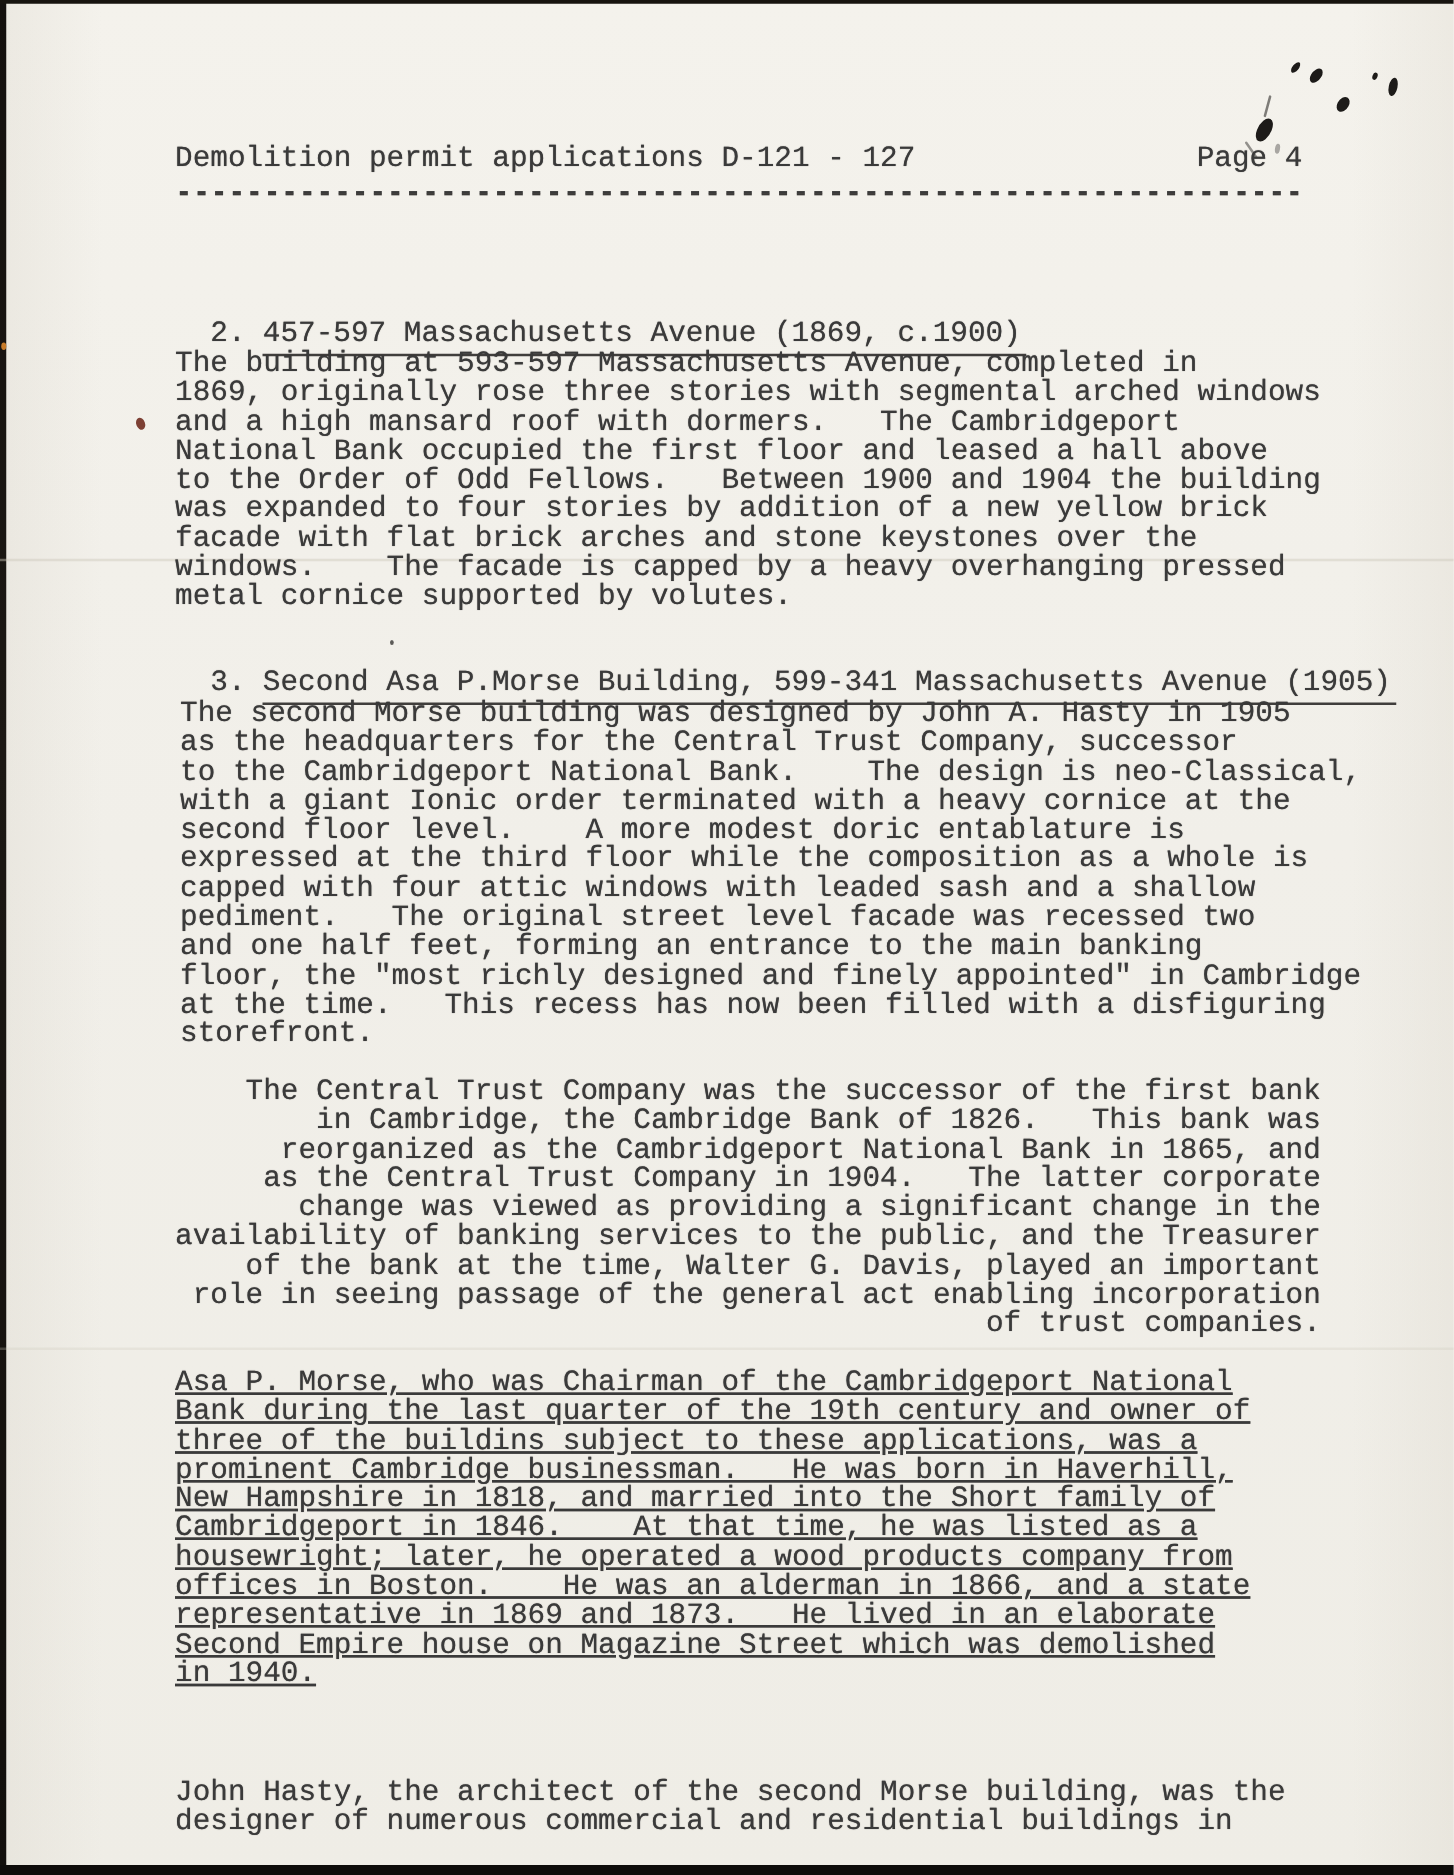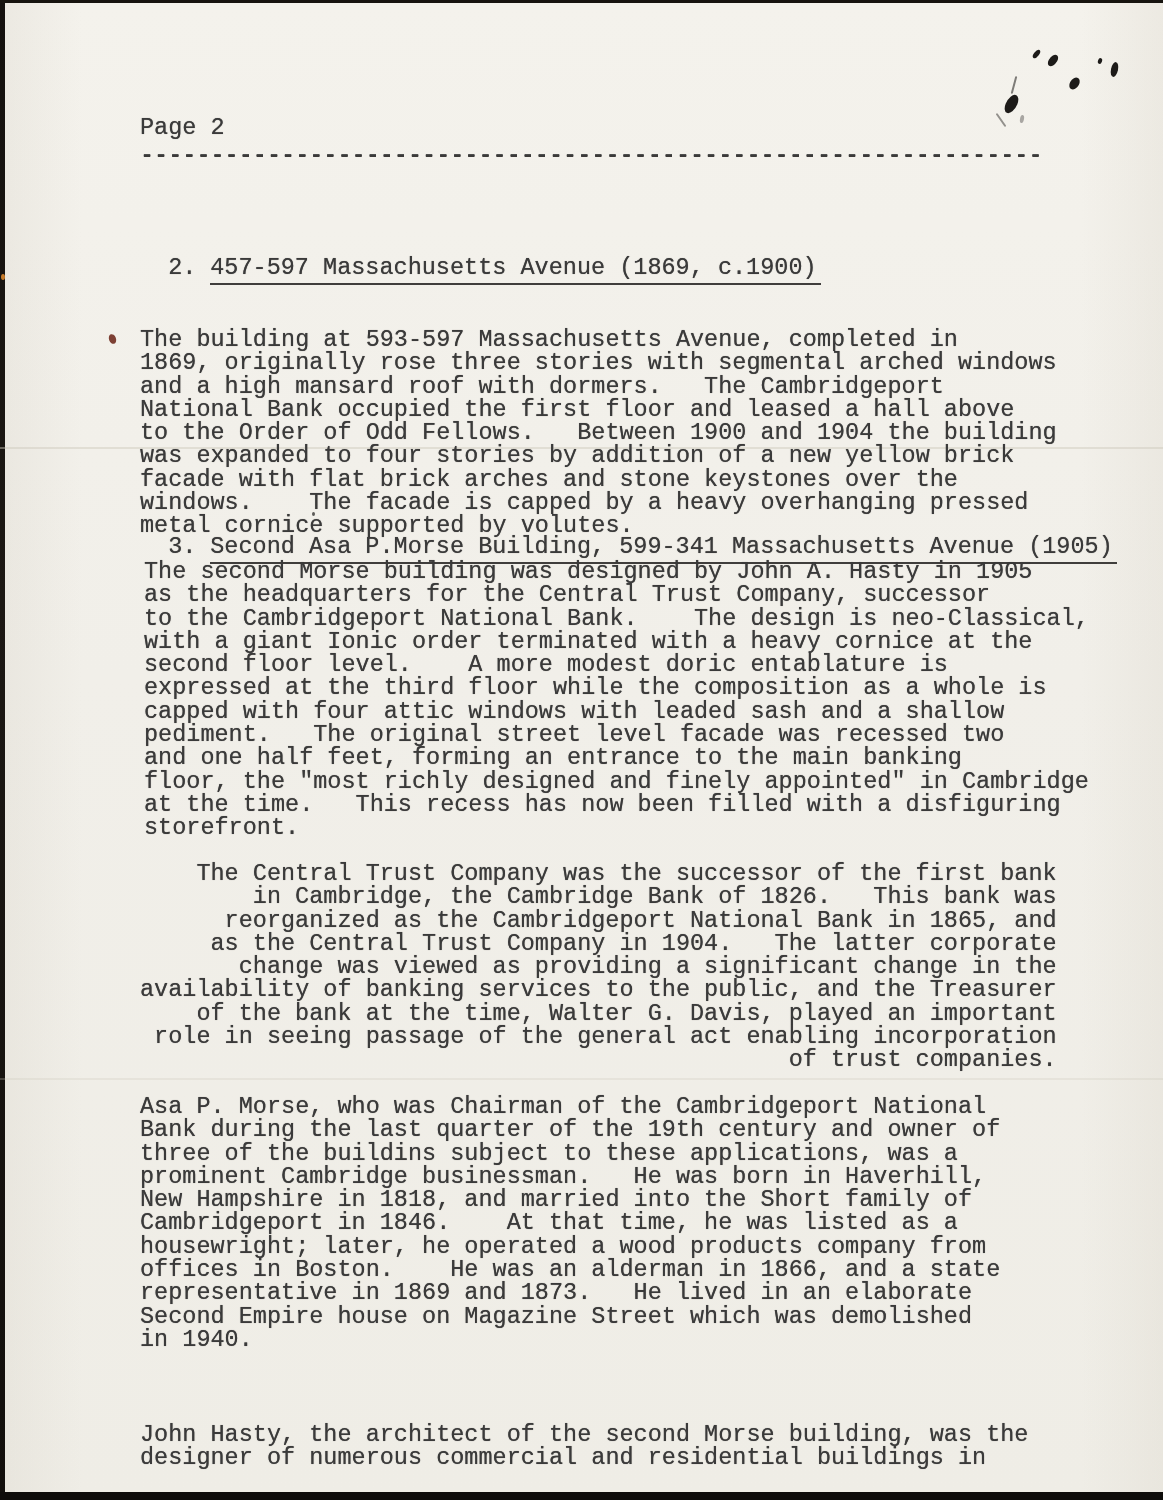--- a/index.html
+++ b/index.html
@@ -58,28 +58,29 @@
 <span class="speck" style="left:1070px;top:77px;width:9px;height:13px;transform:rotate(28deg);border-radius:55% 45%;"></span>
 <span class="speck" style="left:1006px;top:94px;width:11px;height:20px;transform:rotate(22deg);border-radius:60% 40%;"></span>
 <span class="speck tail" style="left:1013px;top:76px;width:2px;height:18px;transform:rotate(15deg);opacity:.55;"></span>
 <span class="speck tail" style="left:1000px;top:112px;width:2px;height:16px;transform:rotate(-35deg);opacity:.45;"></span>
 <span class="speck" style="left:1020px;top:115px;width:4px;height:8px;transform:rotate(10deg);opacity:.35;"></span>
 <span class="speck" style="left:312px;top:512px;width:3px;height:4px;opacity:.7;"></span>
 
 <div class="red-dot"></div>
 
 <div class="txt header-row">
-  <span>Page 2</span>
+  <span>Demolition permit applications D-121 - 127</span>
+  <span>Page 4</span>
 </div>
 <div class="txt divider">----------------------------------------------------------------</div>
 
 <div class="txt heading" style="left:140px;top:233px;">
   <span class="num">2.</span><span class="u">457-597 Massachusetts Avenue (1869, c.1900)</span>
 </div>
-<div class="txt" style="left:140px;top:280px;margin-top:48px;">The building at 593-597 Massachusetts Avenue, completed in
+<div class="txt" style="left:140px;top:280px;">The building at 593-597 Massachusetts Avenue, completed in
 1869, originally rose three stories with segmental arched windows
 and a high mansard roof with dormers.   The Cambridgeport
 National Bank occupied the first floor and leased a hall above
 to the Order of Odd Fellows.   Between 1900 and 1904 the building
 was expanded to four stories by addition of a new yellow brick
 facade with flat brick arches and stone keystones over the
 windows.    The facade is capped by a heavy overhanging pressed
 metal cornice supported by volutes.</div>
 
 <div class="txt heading" style="left:140px;top:512px;">
@@ -99,21 +100,21 @@
 storefront.</div>
 <div class="txt" style="left:140px;top:862px;text-align:right;">The Central Trust Company was the successor of the first bank
 in Cambridge, the Cambridge Bank of 1826.   This bank was
 reorganized as the Cambridgeport National Bank in 1865, and
 as the Central Trust Company in 1904.   The latter corporate
 change was viewed as providing a significant change in the
 availability of banking services to the public, and the Treasurer
 of the bank at the time, Walter G. Davis, played an important
 role in seeing passage of the general act enabling incorporation
 of trust companies.</div>
-<div class="txt" style="left:140px;top:1095px;">Asa P. Morse, who was Chairman of the Cambridgeport National
+<div class="txt" style="left:140px;top:1095px;text-decoration:underline;">Asa P. Morse, who was Chairman of the Cambridgeport National
 Bank during the last quarter of the 19th century and owner of
 three of the buildins subject to these applications, was a
 prominent Cambridge businessman.   He was born in Haverhill,
 New Hampshire in 1818, and married into the Short family of
 Cambridgeport in 1846.    At that time, he was listed as a
 housewright; later, he operated a wood products company from
 offices in Boston.    He was an alderman in 1866, and a state
 representative in 1869 and 1873.   He lived in an elaborate
 Second Empire house on Magazine Street which was demolished
 in 1940.</div>

